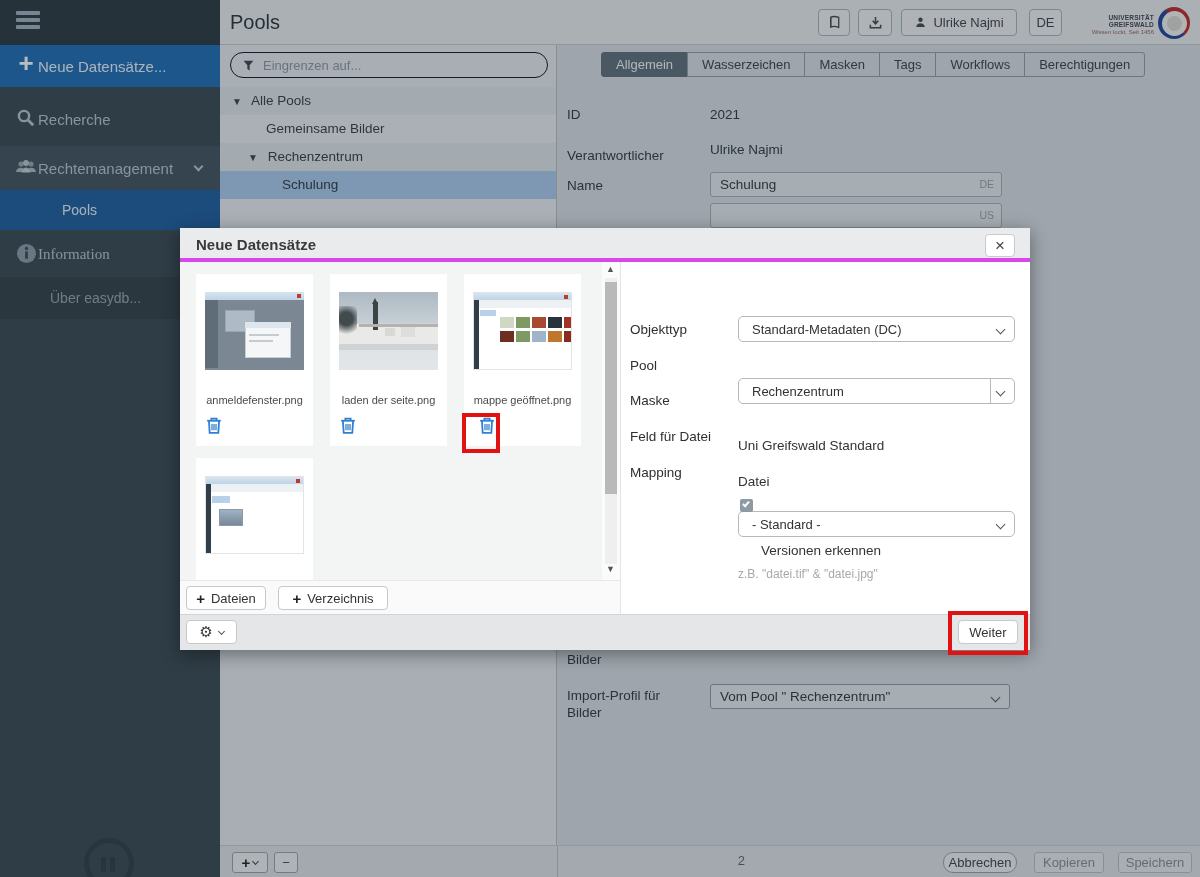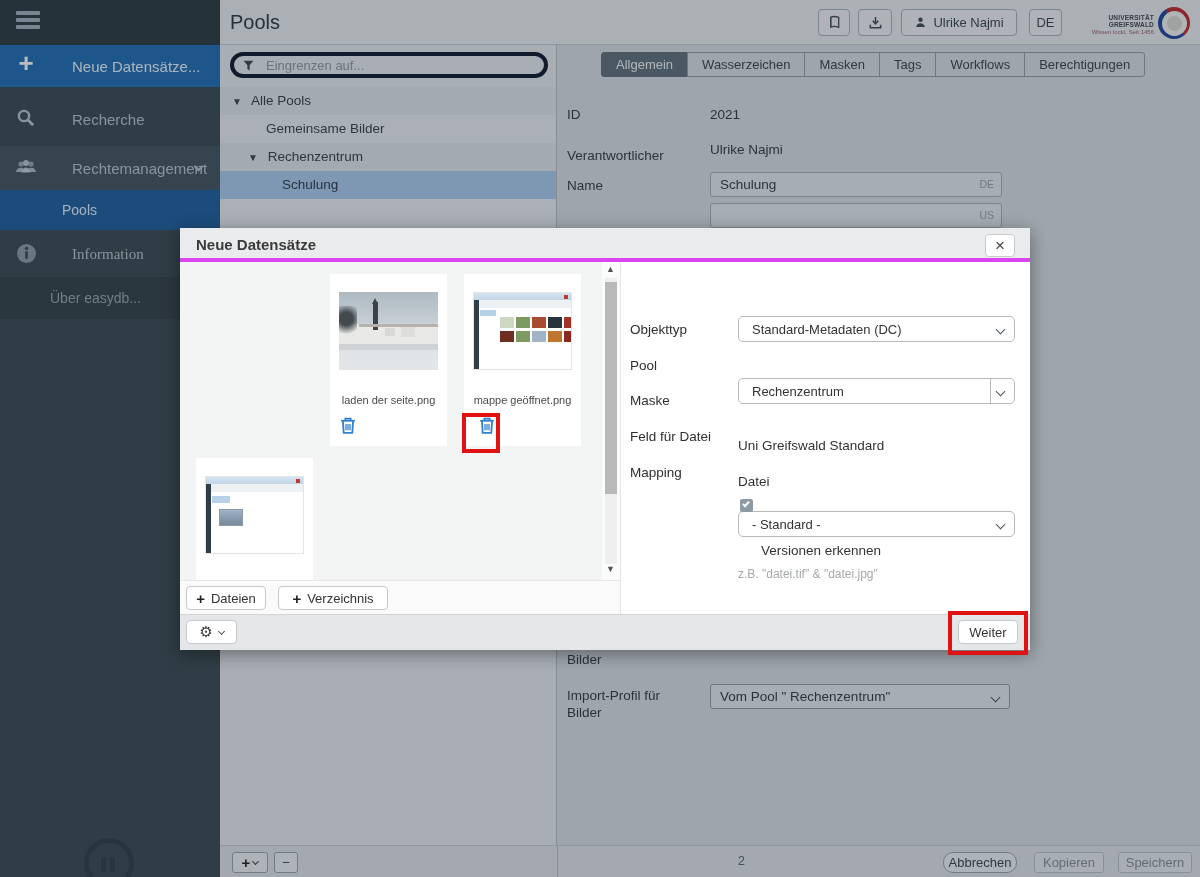--- a/index.html
+++ b/index.html
@@ -11,35 +11,35 @@
   
   #topbar { left:0; top:0; width:1200px; height:45px; background:#e9eced; border-bottom:1px solid #c5cacd; }
   #page-title { left:230px; top:0; line-height:45px; font-size:20px; color:#2a343b; }
   .tbtn { top:9px; height:27px; border:1px solid #a7b0b6; border-radius:4px; background:rgba(255,255,255,.28);
           color:#39434b; display:flex; align-items:center; justify-content:center; gap:6px; font-size:13px; }
   
   #sidebar { left:0; top:0; width:220px; height:877px; background:#384851; }
   #sidebar-head { left:0; top:0; width:220px; height:45px; background:#2c383f; }
   .hbar { position:absolute; left:16px; width:24px; height:3.5px; background:#9fb0ba; border-radius:1px; }
   .sitem { left:0; width:220px; color:#b8c5cd; font-size:15px; display:flex; align-items:center; }
-  .sitem .lbl { margin-left:72px; }
+  .sitem .lbl { margin-left:38px; }
   #si-neue { top:45px; height:42px; background:#1f6cb4; color:#eaf2f9; }
   #si-recherche { top:97px; height:44px; }
   #si-rechte { top:146px; height:44px; background:#41525c; }
   #si-pools { top:190px; height:40px; background:#1e5e9e; color:#e2edf7; }
   #si-info { top:232px; height:45px;font-family:Liberation Serif, serif; }
   #si-ueber { top:277px; height:42px; background:#333f47; color:#93a5af; }
   .sicon { position:absolute; left:14px; width:24px; text-align:center; }
   .chev { display:inline-block; width:7px; height:7px; border-right:2px solid currentColor; border-bottom:2px solid currentColor; transform:rotate(45deg); }
   #easydb-mark { left:84px; top:838px; width:50px; height:50px; border:5px solid rgba(0,0,0,.14); border-radius:50%; }
   #easydb-mark i { position:absolute; top:14px; width:5px; height:15px; background:rgba(0,0,0,.14); }
 
   
   #treepanel { left:220px; top:45px; width:337px; height:800px; background:#e6eaed; border-right:1px solid #b6bcc0; }
-  #filter { left:10px; top:7px; width:318px; height:26px; border:4px solid #0f172a; border-radius:13px; background:transparent;
+  #filter { left:10px; top:7px; width:318px; height:26px; border:1px solid #0f172a; border-radius:13px; background:transparent;
             padding-left:32px; font-size:13px; color:#3b454c; font-family:"Liberation Sans",sans-serif; outline:none; }
   #filter::placeholder { color:#8d979e; }
   .trow { left:0; width:336px; height:28px; line-height:28px; font-size:13.5px; color:#333e46; }
   .tri { color:#3a444b; font-size:10px; margin-right:6px; }
   
   #detail { left:557px; top:45px; width:643px; height:800px; background:#d7dde2; }
   #tabs { left:44px; top:7px; display:flex; }
   .tab { height:25px; line-height:23px; padding:0 14px; border:1px solid #929ca4; margin-left:-1px; color:#39434b; font-size:13px; background:transparent; }
   .tab:first-child { border-radius:3px 0 0 3px; margin-left:0; }
   .tab:last-child { border-radius:0 3px 3px 0; }
@@ -271,20 +271,41 @@
   <div id="dim" class="abs"></div>
 
   <div id="modal" class="abs">
     <div id="m-head" class="abs">
       <div id="m-title" class="abs">Neue Datensätze</div>
       <div id="m-close" class="abs"><span>×</span></div>
     </div>
 
     <div id="m-files" class="abs">
 
+      <div class="fcard" style="left:16px;top:12px;">
+        <div class="thumb" style="background:#7b8894;">
+          <div class="abs" style="left:0;top:0;width:99px;height:8px;background:linear-gradient(#d6e4f0,#bfd4e6);"></div>
+          <div class="abs" style="right:3px;top:2px;width:4px;height:4px;background:#c0392b;"></div>
+          <div class="abs" style="left:0;top:8px;width:13px;height:68px;background:#5f6d79;"></div>
+          <div class="abs" style="left:20px;top:18px;width:30px;height:22px;background:#aebbc6;border:1px solid #98a6b2;"></div>
+          <div class="abs" style="left:40px;top:30px;width:46px;height:36px;background:#f4f6f8;border:1px solid #c9ced3;"></div>
+          <div class="abs" style="left:40px;top:30px;width:46px;height:6px;background:#dde6ee;"></div>
+          <div class="abs" style="left:44px;top:42px;width:30px;height:2px;background:#c4cbd1;"></div>
+          <div class="abs" style="left:44px;top:48px;width:24px;height:2px;background:#c4cbd1;"></div>
+        </div>
+        <div class="fname">anmeldefenster.png</div>
+        <div class="trash">
+          <svg width="18" height="19" viewBox="0 0 17 18" fill="none" stroke="#2f80d0" stroke-width="1.7">
+              <path d="M2 4.5h13"></path>
+              <path d="M6 4.5v-2h5v2"></path>
+              <path d="M3.7 4.5l.7 11.5h8.2l.7-11.5"></path>
+              <path d="M6.6 7.5v6M8.5 7.5v6M10.4 7.5v6" stroke-width="1.2"></path>
+            </svg>
+        </div>
+      </div>
 
       <div class="fcard" style="left:150px;top:12px;">
         <div class="thumb" style="background:linear-gradient(#aeb9c2 0%,#c6cfd5 40%,#e9e9e7 42%,#e9e9e7 68%,#e0e3e5 70%,#e3e6e8 100%);">
           <div class="abs" style="left:0;top:14px;width:18px;height:32px;background:radial-gradient(circle at 40% 40%,#434a4e 30%,transparent 70%);"></div>
           <div class="abs" style="left:34px;top:10px;width:5px;height:28px;background:#3c4347;"></div>
           <div class="abs" style="left:33px;top:6px;width:0;height:0;border-left:3.5px solid transparent;border-right:3.5px solid transparent;border-bottom:6px solid #3c4347;"></div>
           <div class="abs" style="left:20px;top:32px;width:79px;height:3px;background:#b5b2ad;"></div>
           <div class="abs" style="left:46px;top:36px;width:10px;height:8px;background:#d8d8d4;"></div>
           <div class="abs" style="left:62px;top:35px;width:14px;height:10px;background:#dddddb;"></div>
           <div class="abs" style="left:0;top:52px;width:99px;height:6px;background:#cfd3d6;"></div>

